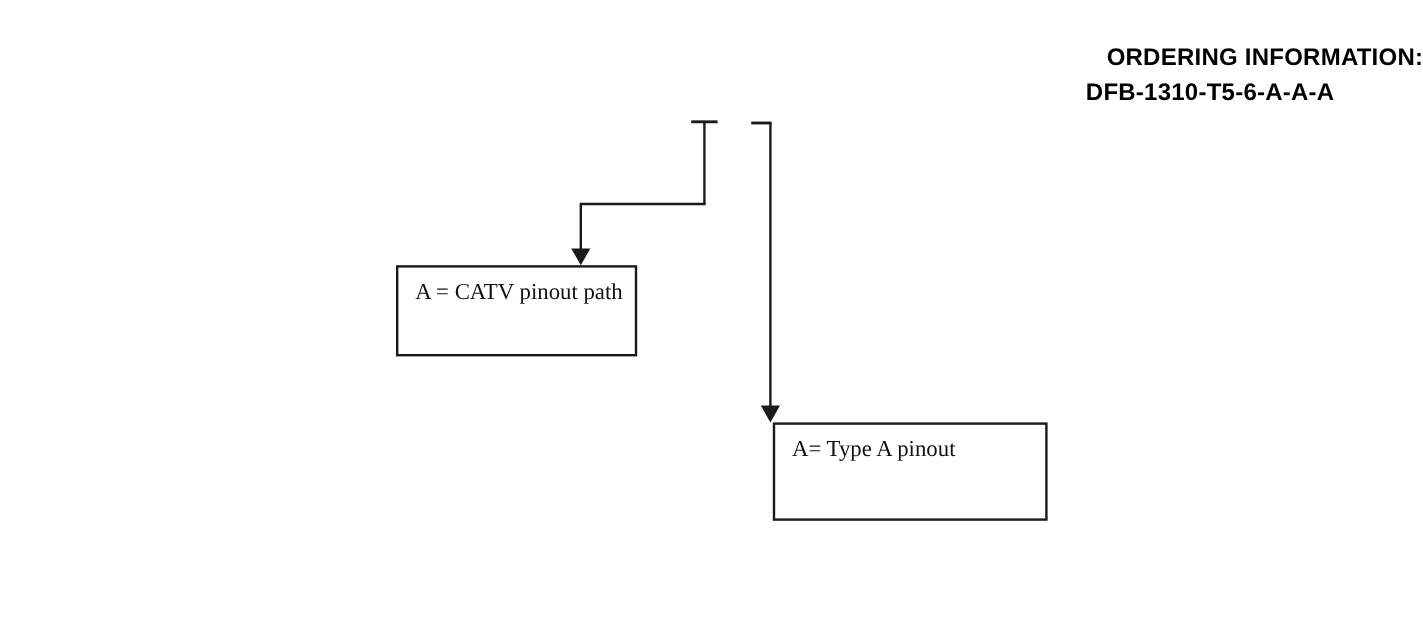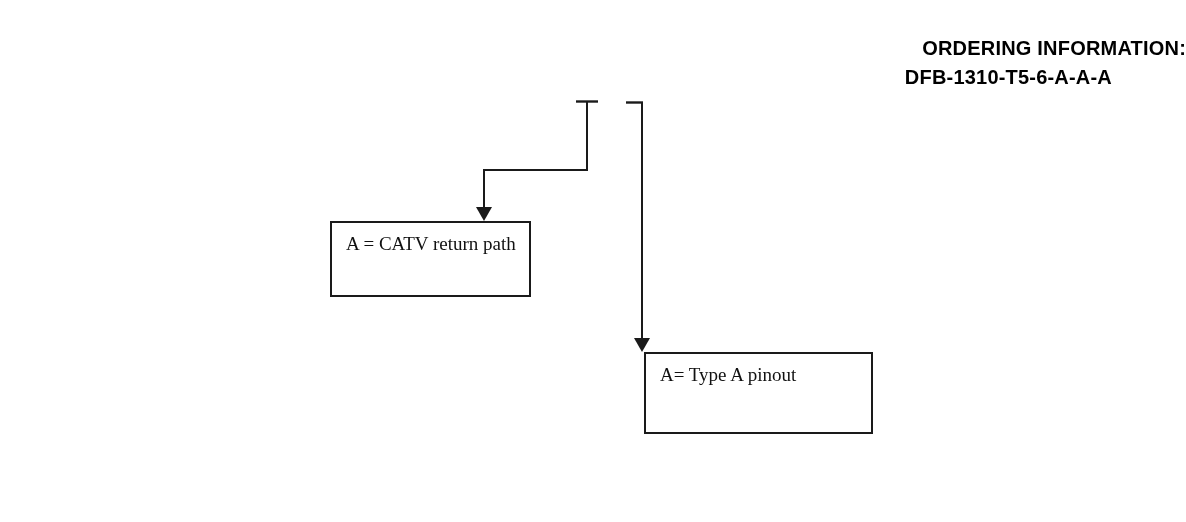--- a/index.html
+++ b/index.html
@@ -102,20 +102,20 @@
 
       <line x1="626" y1="102.5" x2="643" y2="102.5" stroke-width="2.4"></line>
 
       <line x1="642" y1="102.5" x2="642" y2="340" stroke-width="2"></line>
 
       <polygon points="634,338 650,338 642,352"></polygon>
     </g>
   </svg>
 
   <div id="box-catv" class="node-box">
-    <div class="node-text">A = CATV return path</div>
+    <div class="node-text">A = CATV pinout path</div>
   </div>
 
   <div id="box-pinout" class="node-box">
     <div class="node-text">A= Type A pinout</div>
   </div>
 
 </div>
 
 </body></html>

